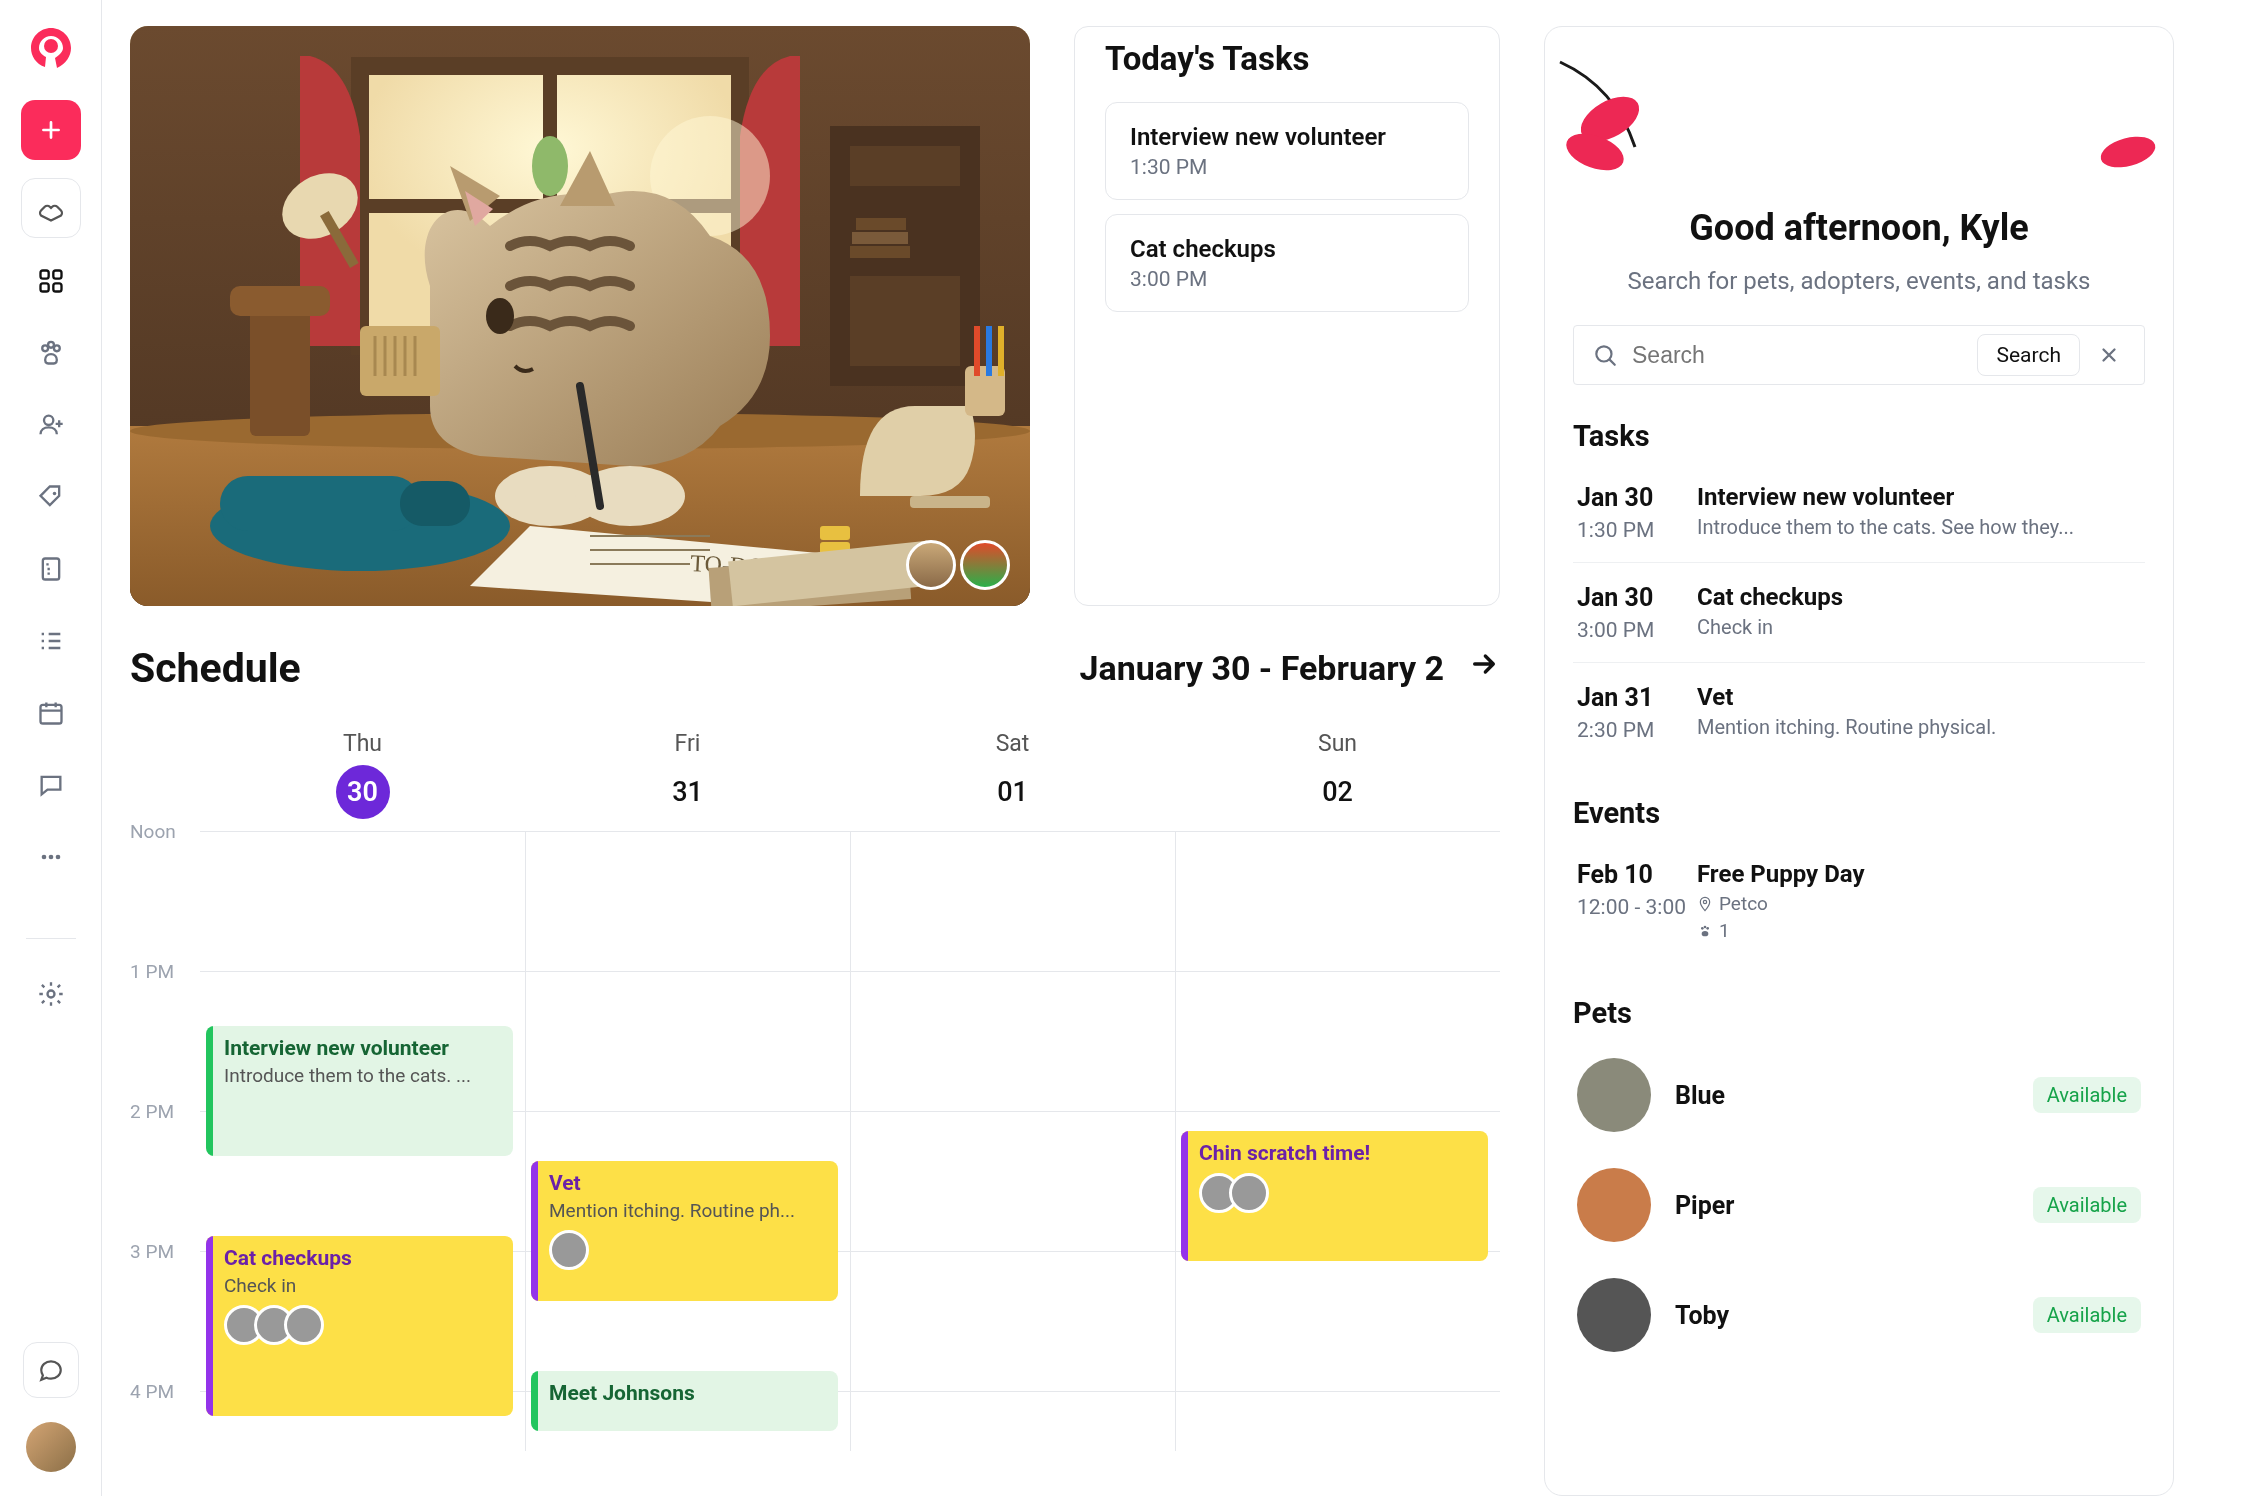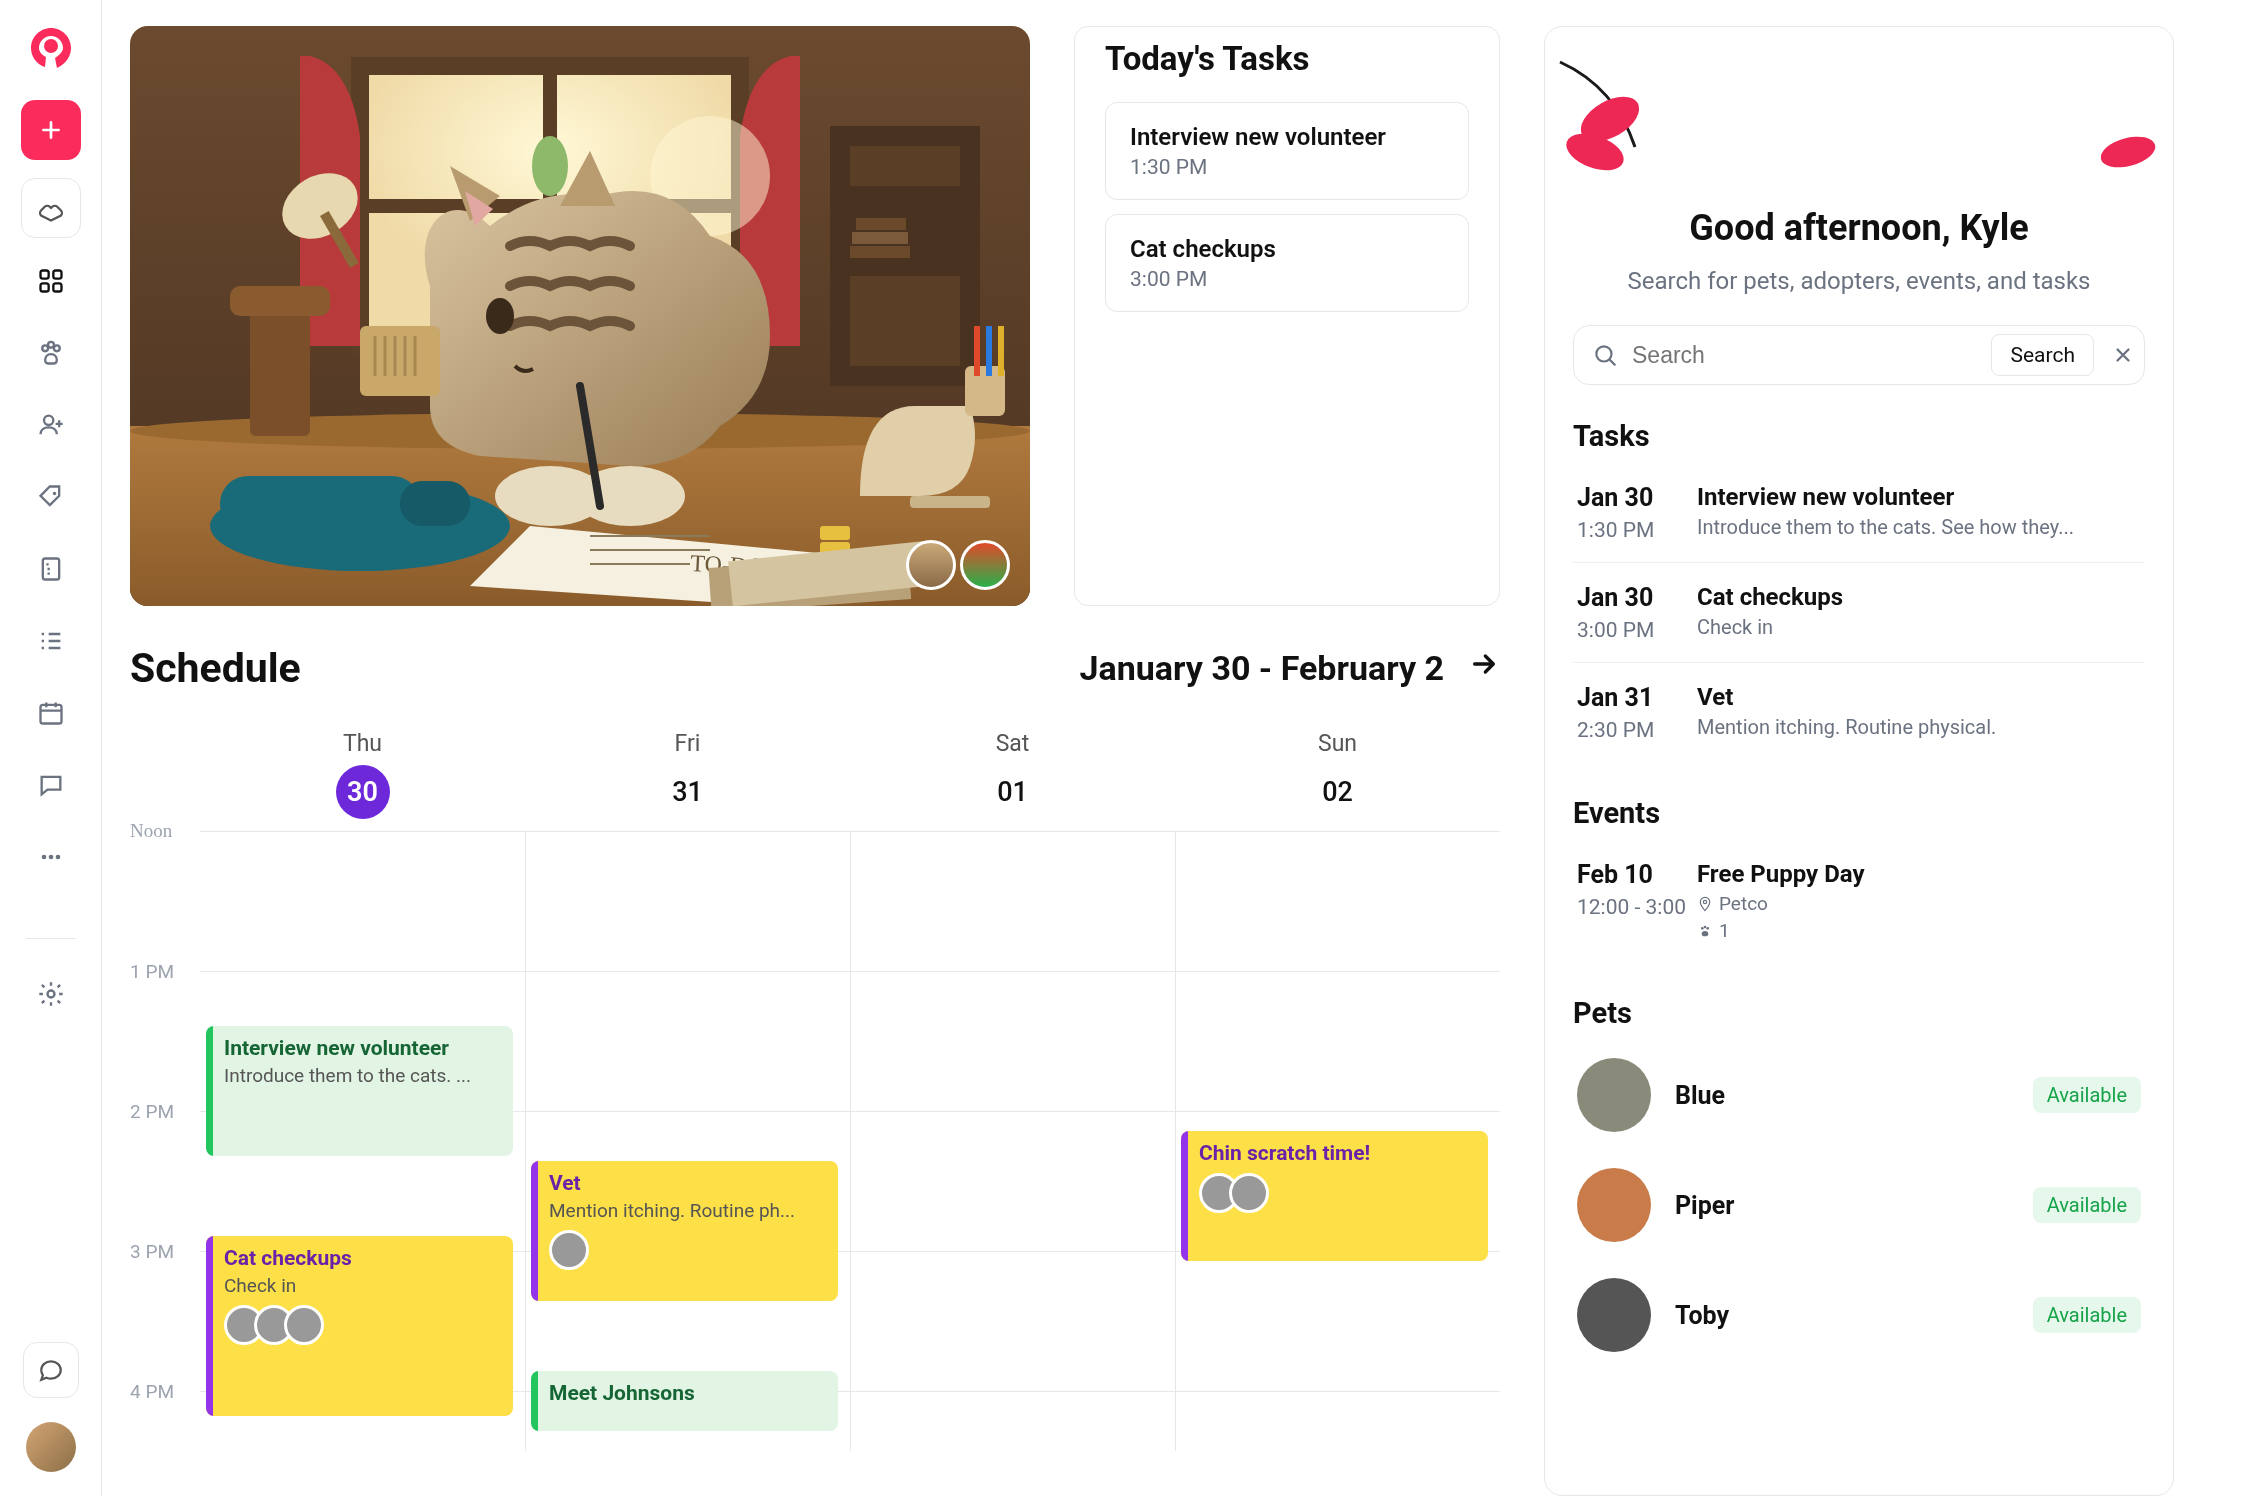--- a/index.html
+++ b/index.html
@@ -47,21 +47,21 @@
 .cal-event-desc{font-size:19px;color:#555;margin-left:4px;margin-top:4px;white-space:nowrap;overflow:hidden;text-overflow:ellipsis}
 .cal-event-avatars{display:flex;margin-left:4px;margin-top:8px}
 .cal-event-avatars .a{width:40px;height:40px;border-radius:50%;border:3px solid #fff;background:#999;margin-right:-10px}
 .ev-green{background:#e2f5e5}.ev-green .cal-event-bar{background:#22c55e}.ev-green .cal-event-title{color:#166534}
 .ev-purple{background:#fde047}.ev-purple .cal-event-bar{background:#9333ea}.ev-purple .cal-event-title{color:#6b21a8}
 .right-panel{flex:0 0 630px;border:1px solid #e5e7eb;border-radius:18px;padding:0 0 20px;position:relative;overflow:hidden}
 .rp-art{position:absolute;top:30px;left:10px;width:140px;height:130px}
 .rp-art2{position:absolute;top:100px;right:10px;width:70px;height:50px}
 .rp-greet{text-align:center;font-size:36px;font-weight:700;margin-top:180px}
 .rp-sub{text-align:center;font-size:24px;color:#6b7280;margin-top:18px}
-.rp-search-wrap{margin:30px 28px 0;display:flex;align-items:center;border:1px solid #e5e7eb;border-radius:16px;padding:8px 6px 8px 18px;gap:14px}
+.rp-search-wrap{margin:30px 28px 0;display:flex;align-items:center;border:1px solid #e5e7eb;border-radius:4px;padding:8px 20px 8px 18px;gap:14px}
 .rp-search-wrap input{flex:1;border:none;outline:none;font-size:23px;color:#333}
 .rp-search-btn{border:1px solid #e5e7eb;border-radius:8px;padding:8px 18px;font-size:21px;cursor:pointer;background:#fff}
 .rp-close-icon{cursor:pointer;color:#6b7280;padding:4px}
 .rp-section{margin:34px 28px 0}
 .rp-section-title{font-size:29px;font-weight:700;margin-bottom:10px}
 .rp-row{display:flex;padding:20px 4px;border-bottom:1px solid #eef0f2;cursor:pointer}
 .rp-row:last-child{border-bottom:none}
 .rp-date-col{flex:0 0 120px}
 .rp-date{font-size:25px;font-weight:700}
 .rp-date-time{font-size:21px;color:#6b7280;margin-top:6px}
@@ -278,21 +278,21 @@
     </div>
 
     <div class="cal-days" id="cal-days">
         <div class="cal-day"><div class="cal-day-name">Thu</div><div class="cal-day-num today">30</div></div>
         <div class="cal-day"><div class="cal-day-name">Fri</div><div class="cal-day-num">31</div></div>
         <div class="cal-day"><div class="cal-day-name">Sat</div><div class="cal-day-num">01</div></div>
         <div class="cal-day"><div class="cal-day-name">Sun</div><div class="cal-day-num">02</div></div>
       </div>
     <div class="cal-grid" id="cal-grid">
         <div class="cal-hour" style="top: 0px; left: 70px;"></div>
-        <div class="cal-hour-label" style="top: 0px; font-family: Liberation Serif, serif;">Noon</div>
+        <div class="cal-hour-label" style="top: 0px;">Noon</div>
         <div class="cal-hour" style="top: 140px; left: 70px;"></div>
         <div class="cal-hour-label" style="top: 140px;">1 PM</div>
         <div class="cal-hour" style="top: 280px; left: 70px;"></div>
         <div class="cal-hour-label" style="top: 280px;">2 PM</div>
         <div class="cal-hour" style="top: 420px; left: 70px;"></div>
         <div class="cal-hour-label" style="top: 420px;">3 PM</div>
         <div class="cal-hour" style="top: 560px; left: 70px;"></div>
         <div class="cal-hour-label" style="top: 560px;">4 PM</div>
         <div class="cal-col-sep" style="left: 395px;"></div>
         <div class="cal-col-sep" style="left: 720px;"></div>

